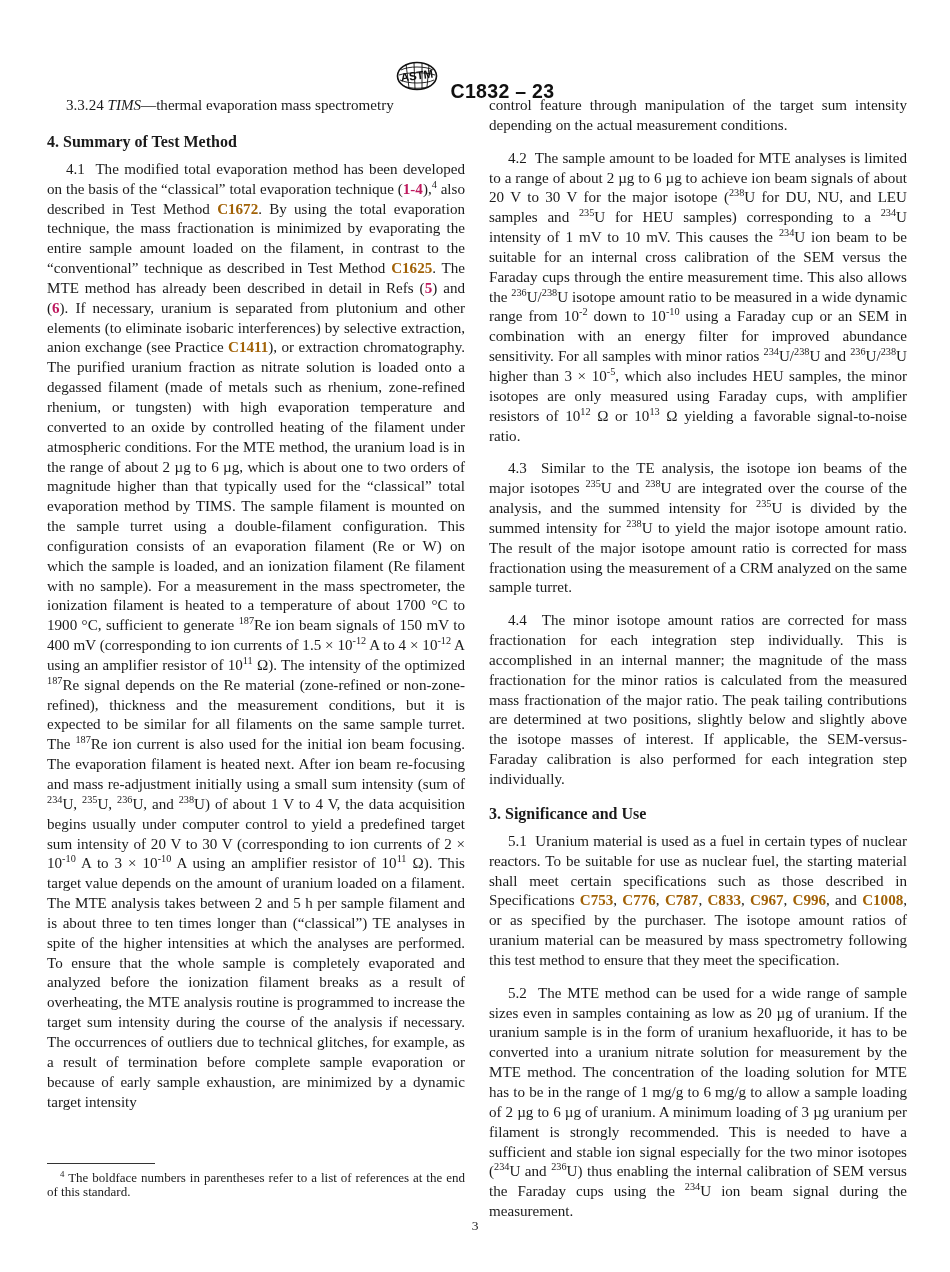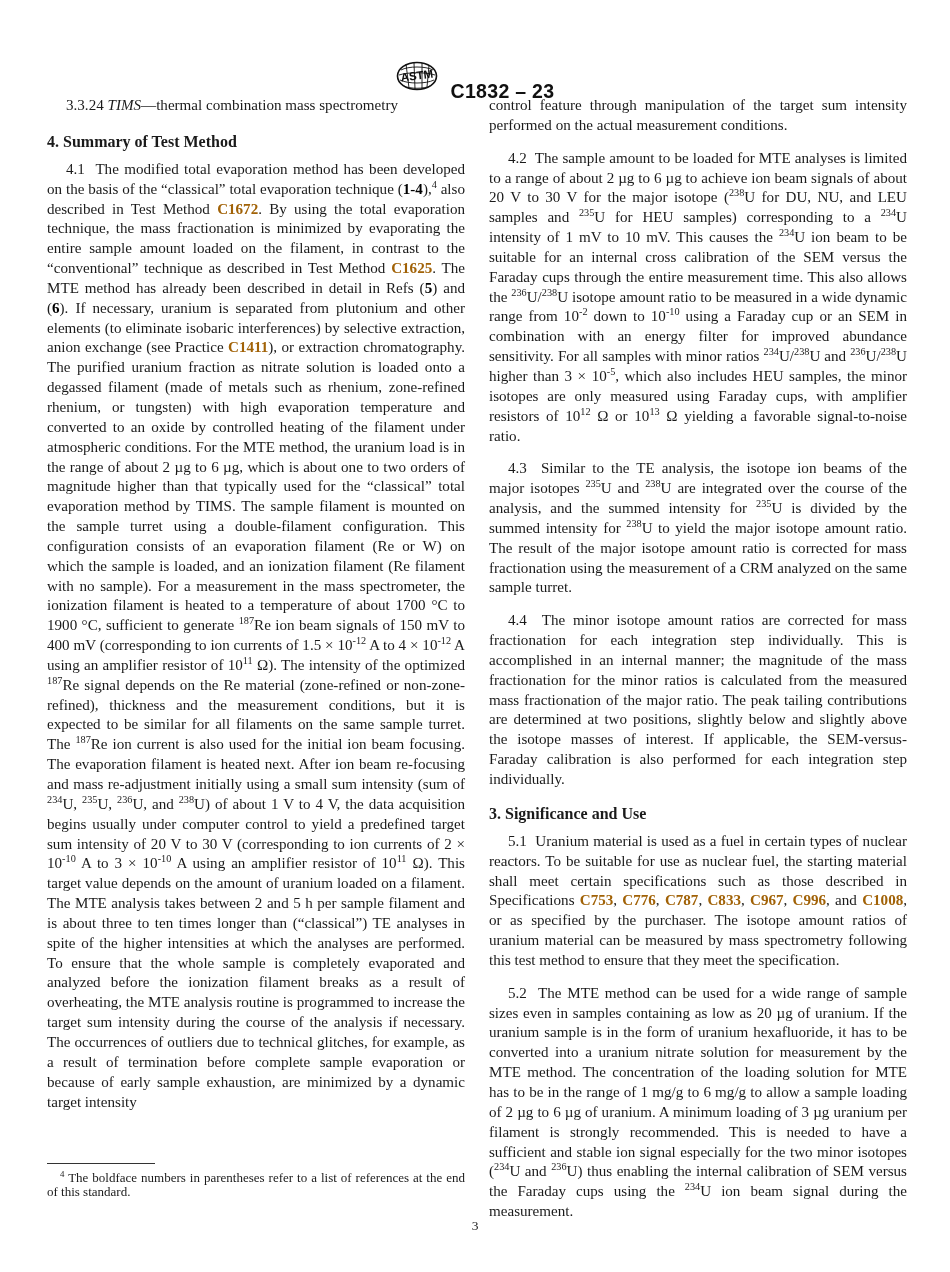--- a/index.html
+++ b/index.html
@@ -92,21 +92,21 @@
     margin-top: 16px;
   }
   .num {
     white-space: nowrap;
   }
   .link {
     color: #a16207;
     font-weight: bold;
   }
   .bold-red {
-    color: #000000;
+    color: #be185d;
     font-weight: bold;
   }
   .ital {
     font-style: italic;
   }
   sup {
     font-size: 0.68em;
     vertical-align: super;
     line-height: 0;
   }
@@ -165,30 +165,30 @@
         <text x="21" y="18.5" text-anchor="middle" font-family="Liberation Sans, sans-serif" font-size="11.5" font-weight="bold" fill="#111" transform="rotate(-7 21 15)">ASTM</text>
       </svg>
     </span>
     <span class="header-title">C1832 – 23</span>
   </div>
 
   <div class="columns">
 
     <div class="col col-left">
 
-      <p class="body indent"><span class="num">3.3.24</span> <span class="ital">TIMS</span><span>—thermal combination mass spectrometry</span></p>
+      <p class="body indent"><span class="num">3.3.24</span> <span class="ital">TIMS</span><span>—thermal evaporation mass spectrometry</span></p>
 
       <h2 class="section first">4.  Summary of Test Method</h2>
 
       <p class="body indent"><span class="num">4.1</span>&nbsp; <span>The modified total evaporation method has been developed on the basis of the “classical” total evaporation technique (</span><span class="bold-red">1-4</span><span>),</span><sup>4</sup><span> also described in Test Method </span><span class="link">C1672</span><span>. By using the total evaporation technique, the mass fractionation is minimized by evaporating the entire sample amount loaded on the filament, in contrast to the “conventional” technique as described in Test Method </span><span class="link">C1625</span><span>. The MTE method has already been described in detail in Refs (</span><span class="bold-red">5</span><span>) and (</span><span class="bold-red">6</span><span>). If necessary, uranium is separated from plutonium and other elements (to eliminate isobaric interferences) by selective extraction, anion exchange (see Practice </span><span class="link">C1411</span><span>), or extraction chromatography. The purified uranium fraction as nitrate solution is loaded onto a degassed filament (made of metals such as rhenium, zone-refined rhenium, or tungsten) with high evaporation temperature and converted to an oxide by controlled heating of the filament under atmospheric conditions. For the MTE method, the uranium load is in the range of about 2 µg to 6 µg, which is about one to two orders of magnitude higher than that typically used for the “classical” total evaporation method by TIMS. The sample filament is mounted on the sample turret using a double-filament configuration. This configuration consists of an evaporation filament (Re or W) on which the sample is loaded, and an ionization filament (Re filament with no sample). For a measurement in the mass spectrometer, the ionization filament is heated to a temperature of about 1700 °C to 1900 °C, sufficient to generate </span><sup>187</sup><span>Re ion beam signals of 150 mV to 400 mV (corresponding to ion currents of 1.5 × 10</span><sup>-12</sup><span> A to 4 × 10</span><sup>-12</sup><span> A using an amplifier resistor of 10</span><sup>11</sup><span> Ω). The intensity of the optimized </span><sup>187</sup><span>Re signal depends on the Re material (zone-refined or non-zone-refined), thickness and the measurement conditions, but it is expected to be similar for all filaments on the same sample turret. The </span><sup>187</sup><span>Re ion current is also used for the initial ion beam focusing. The evaporation filament is heated next. After ion beam re-focusing and mass re-adjustment initially using a small sum intensity (sum of </span><sup>234</sup><span>U, </span><sup>235</sup><span>U, </span><sup>236</sup><span>U, and </span><sup>238</sup><span>U) of about 1 V to 4 V, the data acquisition begins usually under computer control to yield a predefined target sum intensity of 20 V to 30 V (corresponding to ion currents of 2 × 10</span><sup>-10</sup><span> A to 3 × 10</span><sup>-10</sup><span> A using an amplifier resistor of 10</span><sup>11</sup><span> Ω). This target value depends on the amount of uranium loaded on a filament. The MTE analysis takes between 2 and 5 h per sample filament and is about three to ten times longer than (“classical”) TE analyses in spite of the higher intensities at which the analyses are performed. To ensure that the whole sample is completely evaporated and analyzed before the ionization filament breaks as a result of overheating, the MTE analysis routine is programmed to increase the target sum intensity during the course of the analysis if necessary. The occurrences of outliers due to technical glitches, for example, as a result of termination before complete sample evaporation or because of early sample exhaustion, are minimized by a dynamic target intensity</span></p>
     </div>
 
     <div class="col col-right">
 
-      <p class="body">control feature through manipulation of the target sum intensity performed on the actual measurement conditions.</p>
+      <p class="body">control feature through manipulation of the target sum intensity depending on the actual measurement conditions.</p>
 
       <p class="body indent gap"><span class="num">4.2</span>&nbsp; <span>The sample amount to be loaded for MTE analyses is limited to a range of about 2 µg to 6 µg to achieve ion beam signals of about 20 V to 30 V for the major isotope (</span><sup>238</sup><span>U for DU, NU, and LEU samples and </span><sup>235</sup><span>U for HEU samples) corresponding to a </span><sup>234</sup><span>U intensity of 1 mV to 10 mV. This causes the </span><sup>234</sup><span>U ion beam to be suitable for an internal cross calibration of the SEM versus the Faraday cups through the entire measurement time. This also allows the </span><sup>236</sup><span>U/</span><sup>238</sup><span>U isotope amount ratio to be measured in a wide dynamic range from 10</span><sup>-2</sup><span> down to 10</span><sup>-10</sup><span> using a Faraday cup or an SEM in combination with an energy filter for improved abundance sensitivity. For all samples with minor ratios </span><sup>234</sup><span>U/</span><sup>238</sup><span>U and </span><sup>236</sup><span>U/</span><sup>238</sup><span>U higher than 3 × 10</span><sup>-5</sup><span>, which also includes HEU samples, the minor isotopes are only measured using Faraday cups, with amplifier resistors of 10</span><sup>12</sup><span> Ω or 10</span><sup>13</sup><span> Ω yielding a favorable signal-to-noise ratio.</span></p>
 
       <p class="body indent gap"><span class="num">4.3</span>&nbsp; <span>Similar to the TE analysis, the isotope ion beams of the major isotopes </span><sup>235</sup><span>U and </span><sup>238</sup><span>U are integrated over the course of the analysis, and the summed intensity for </span><sup>235</sup><span>U is divided by the summed intensity for </span><sup>238</sup><span>U to yield the major isotope amount ratio. The result of the major isotope amount ratio is corrected for mass fractionation using the measurement of a CRM analyzed on the same sample turret.</span></p>
 
       <p class="body indent gap"><span class="num">4.4</span>&nbsp; <span>The minor isotope amount ratios are corrected for mass fractionation for each integration step individually. This is accomplished in an internal manner; the magnitude of the mass fractionation for the minor ratios is calculated from the measured mass fractionation of the major ratio. The peak tailing contributions are determined at two positions, slightly below and slightly above the isotope masses of interest. If applicable, the SEM-versus-Faraday calibration is also performed for each integration step individually.</span></p>
 
       <h2 class="section">3.  Significance and Use</h2>
 
       <p class="body indent"><span class="num">5.1</span>&nbsp; <span>Uranium material is used as a fuel in certain types of nuclear reactors. To be suitable for use as nuclear fuel, the starting material shall meet certain specifications such as those described in Specifications </span><span class="link">C753</span><span>, </span><span class="link">C776</span><span>, </span><span class="link">C787</span><span>, </span><span class="link">C833</span><span>, </span><span class="link">C967</span><span>, </span><span class="link">C996</span><span>, and </span><span class="link">C1008</span><span>, or as specified by the purchaser. The isotope amount ratios of uranium material can be measured by mass spectrometry following this test method to ensure that they meet the specification.</span></p>

